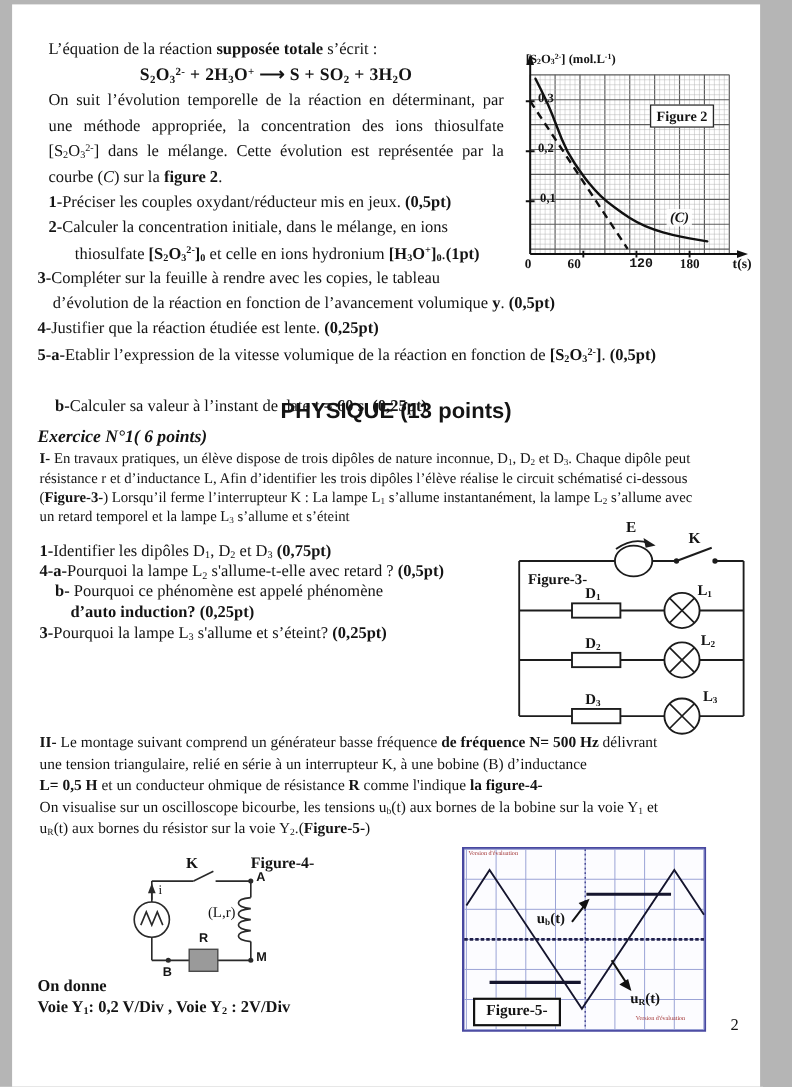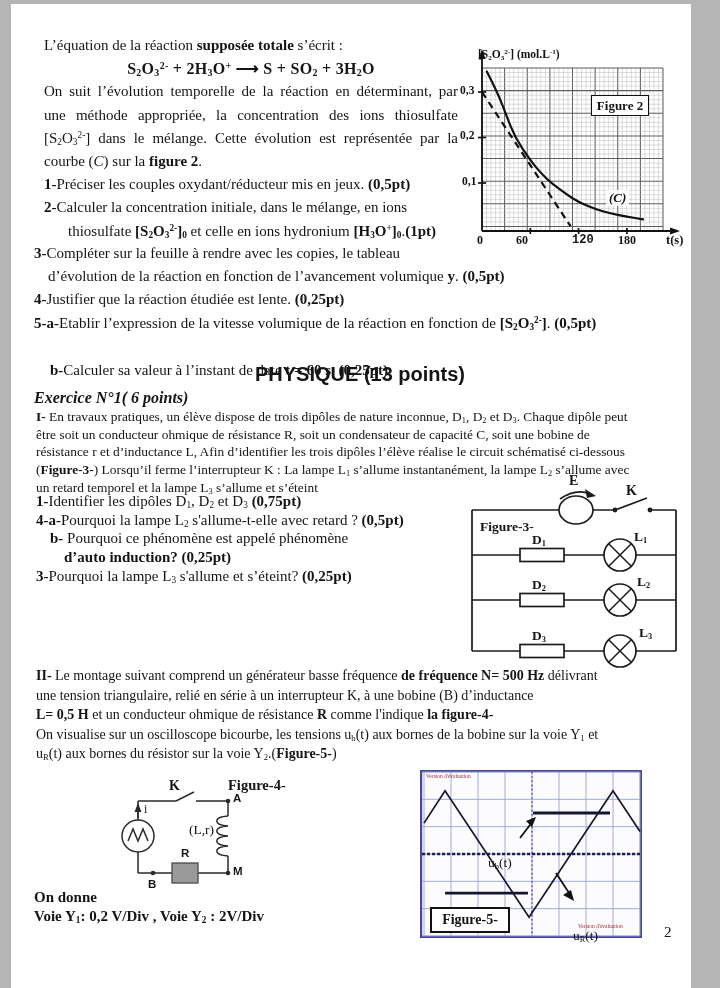--- a/index.html
+++ b/index.html
@@ -33,32 +33,32 @@
   .qmid{left:36px;top:492px;width:430px;font-size:15px;line-height:18.7px;}
   .para2{left:36px;top:666px;width:662px;font-size:14px;line-height:19.6px;}
   .donnees{left:34px;top:888px;font-size:15px;font-weight:bold;line-height:18.5px;}
   .pageno{left:664px;top:924px;font-size:15px;}
   
   .fig{overflow:visible;}
   .fig span{position:absolute;white-space:nowrap;}
   .figlabel{font-weight:bold;font-size:13.5px;}
   .fig2{left:458px;top:40px;width:240px;height:205px;}
   .fig2 .ylab{left:20px;top:8px;font-weight:bold;font-size:11.5px;}
-  .fig2 .ytick{font-weight:bold;font-size:11.5px;}
+  .fig2 .ytick{font-weight:bold;font-size:11.5px;margin-left:29px;}
   .fig2 .xtick{font-weight:bold;font-size:12px;}
   .fig2 .xlab{left:208px;top:193px;font-weight:bold;font-size:12.5px;}
   .fig2 .box{position:absolute;left:133px;top:55px;width:56px;height:19px;background:#fff;
     border:1.3px solid #111;text-align:center;font-weight:bold;font-size:13px;line-height:19px;}
   .fig2 .clab{left:148px;top:150px;font-style:italic;font-weight:bold;font-size:13px;
     background:rgba(255,255,255,0.85);padding:0 3px;}
   .fig3{left:450px;top:471px;width:250px;height:215px;}
   .fig4{left:105px;top:777px;width:300px;height:125px;}
   .fig4 .small{font-size:11.5px;font-weight:bold;font-family:"Liberation Sans",sans-serif;}
   .fig5{left:420px;top:770px;width:222px;height:168px;}
-  .fig5 .sig{font-weight:normal;font-size:13.5px;margin-top:28px;}
+  .fig5 .sig{font-weight:bold;font-size:13.5px;}
   .fig5 .box5{position:absolute;left:10px;top:137px;width:76px;height:22px;background:#fff;
     border:2px solid #111;text-align:center;font-weight:bold;font-size:14px;line-height:22px;}
   .fig5 .wm{font-size:5.5px;color:#a03030;letter-spacing:0;}
 </style>
 </head>
 <body>
 
 <div class="paper"></div>
 
 <div class="abs chem">
@@ -185,21 +185,20 @@
   <div class="line"><b>4-</b>Justifier que la réaction étudiée est lente. <b>(0,25pt)</b></div>
   <div class="line"><b>5-a-</b>Etablir l’expression de la vitesse volumique de la réaction en fonction de <b>[S<sub>2</sub>O<sub>3</sub><sup>2-</sup>]</b>. <b>(0,5pt)</b></div>
   <div class="line ind16"><b>b-</b>Calculer sa valeur à l’instant de date <b>t = 60 s</b>. <b>(0,25pt)</b></div>
 </div>
 
 <div class="abs phys-title">PHYSIQUE (13 points)</div>
 <div class="abs exo">Exercice N°1( 6 points)</div>
 
 <div class="abs para1">
   <div class="line"><b>I-</b> En travaux pratiques, un élève dispose de trois dipôles de nature inconnue, D<sub>1</sub>, D<sub>2</sub> et D<sub>3</sub>. Chaque dipôle peut</div>
-  <div class="line">être soit un conducteur ohmique de résistance R, soit un condensateur de capacité C, soit une bobine de</div>
   <div class="line">résistance r et d’inductance L, Afin d’identifier les trois dipôles l’élève réalise le circuit schématisé ci-dessous</div>
   <div class="line">(<b>Figure-3-</b>) Lorsqu’il ferme l’interrupteur K : La lampe L<sub>1</sub> s’allume instantanément, la lampe L<sub>2</sub> s’allume avec</div>
   <div class="line">un retard temporel et la lampe L<sub>3</sub> s’allume et s’éteint</div>
 </div>
 
 <div class="abs qmid">
   <div class="line"><b>1-</b>Identifier  les dipôles D<sub>1</sub>, D<sub>2</sub> et D<sub>3</sub> <b>(0,75pt)</b></div>
   <div class="line"><b>4-a-</b>Pourquoi la lampe L<sub>2</sub>  s'allume-t-elle avec retard ? <b>(0,5pt)</b></div>
   <div class="line ind14"><b>b-</b> Pourquoi ce phénomène est appelé phénomène</div>
   <div class="line ind28"><b>d’auto induction? (0,25pt)</b></div>

